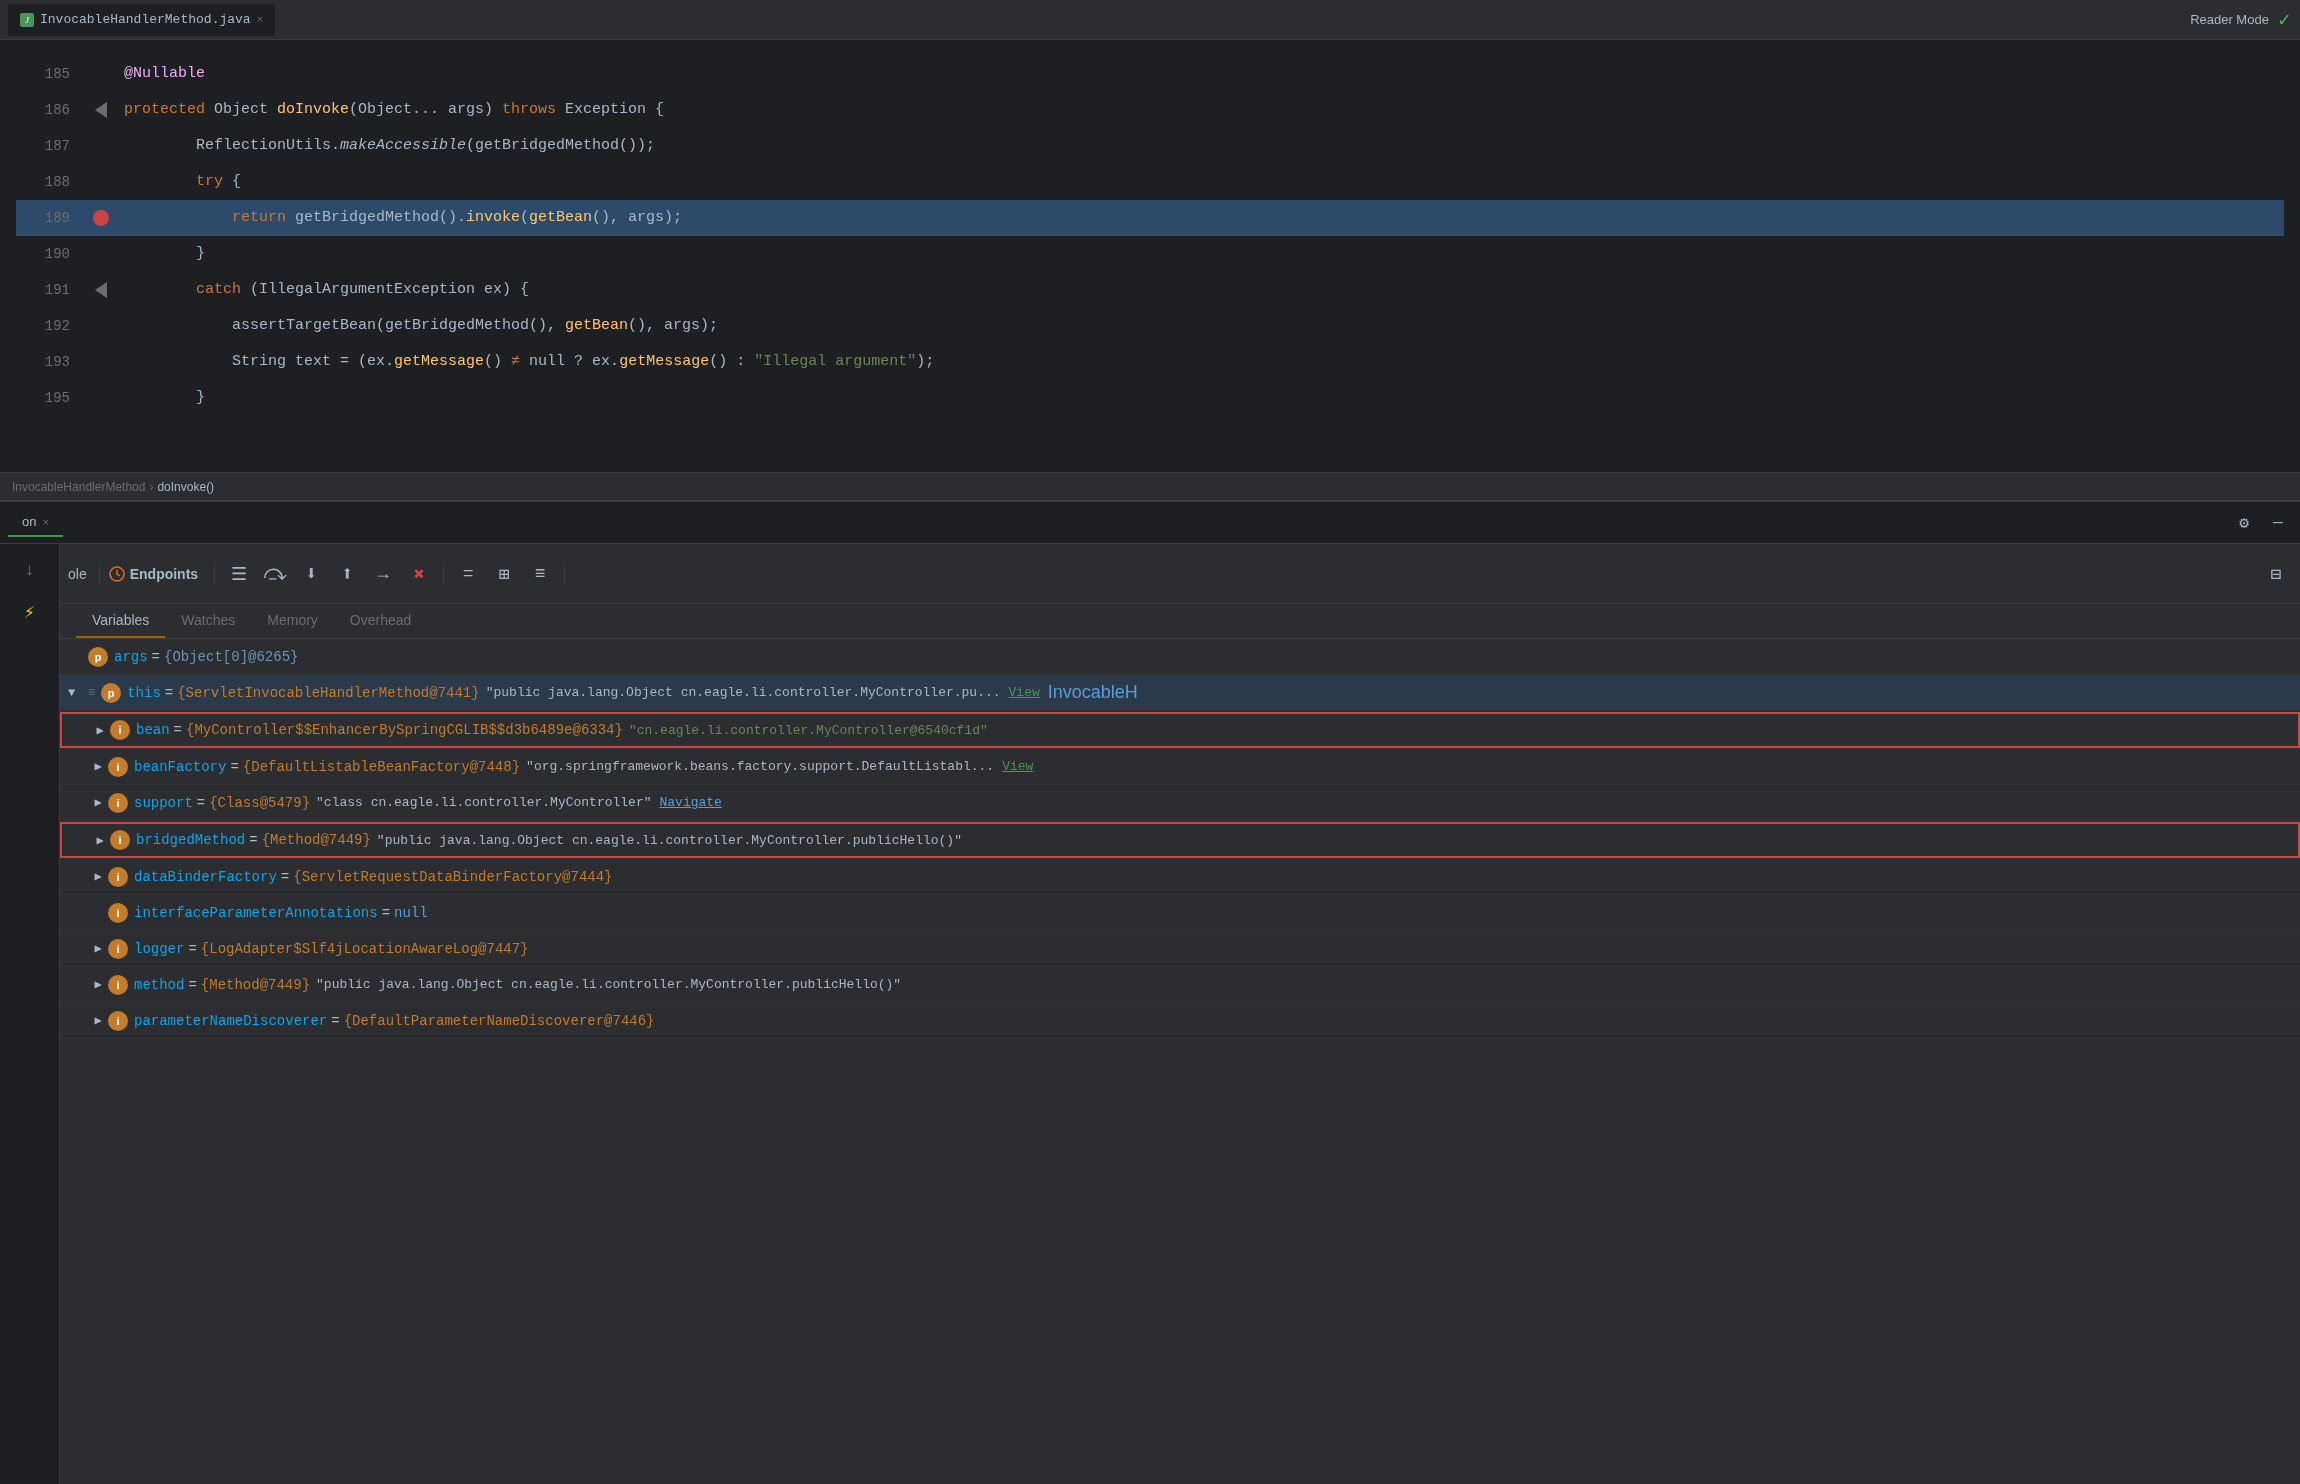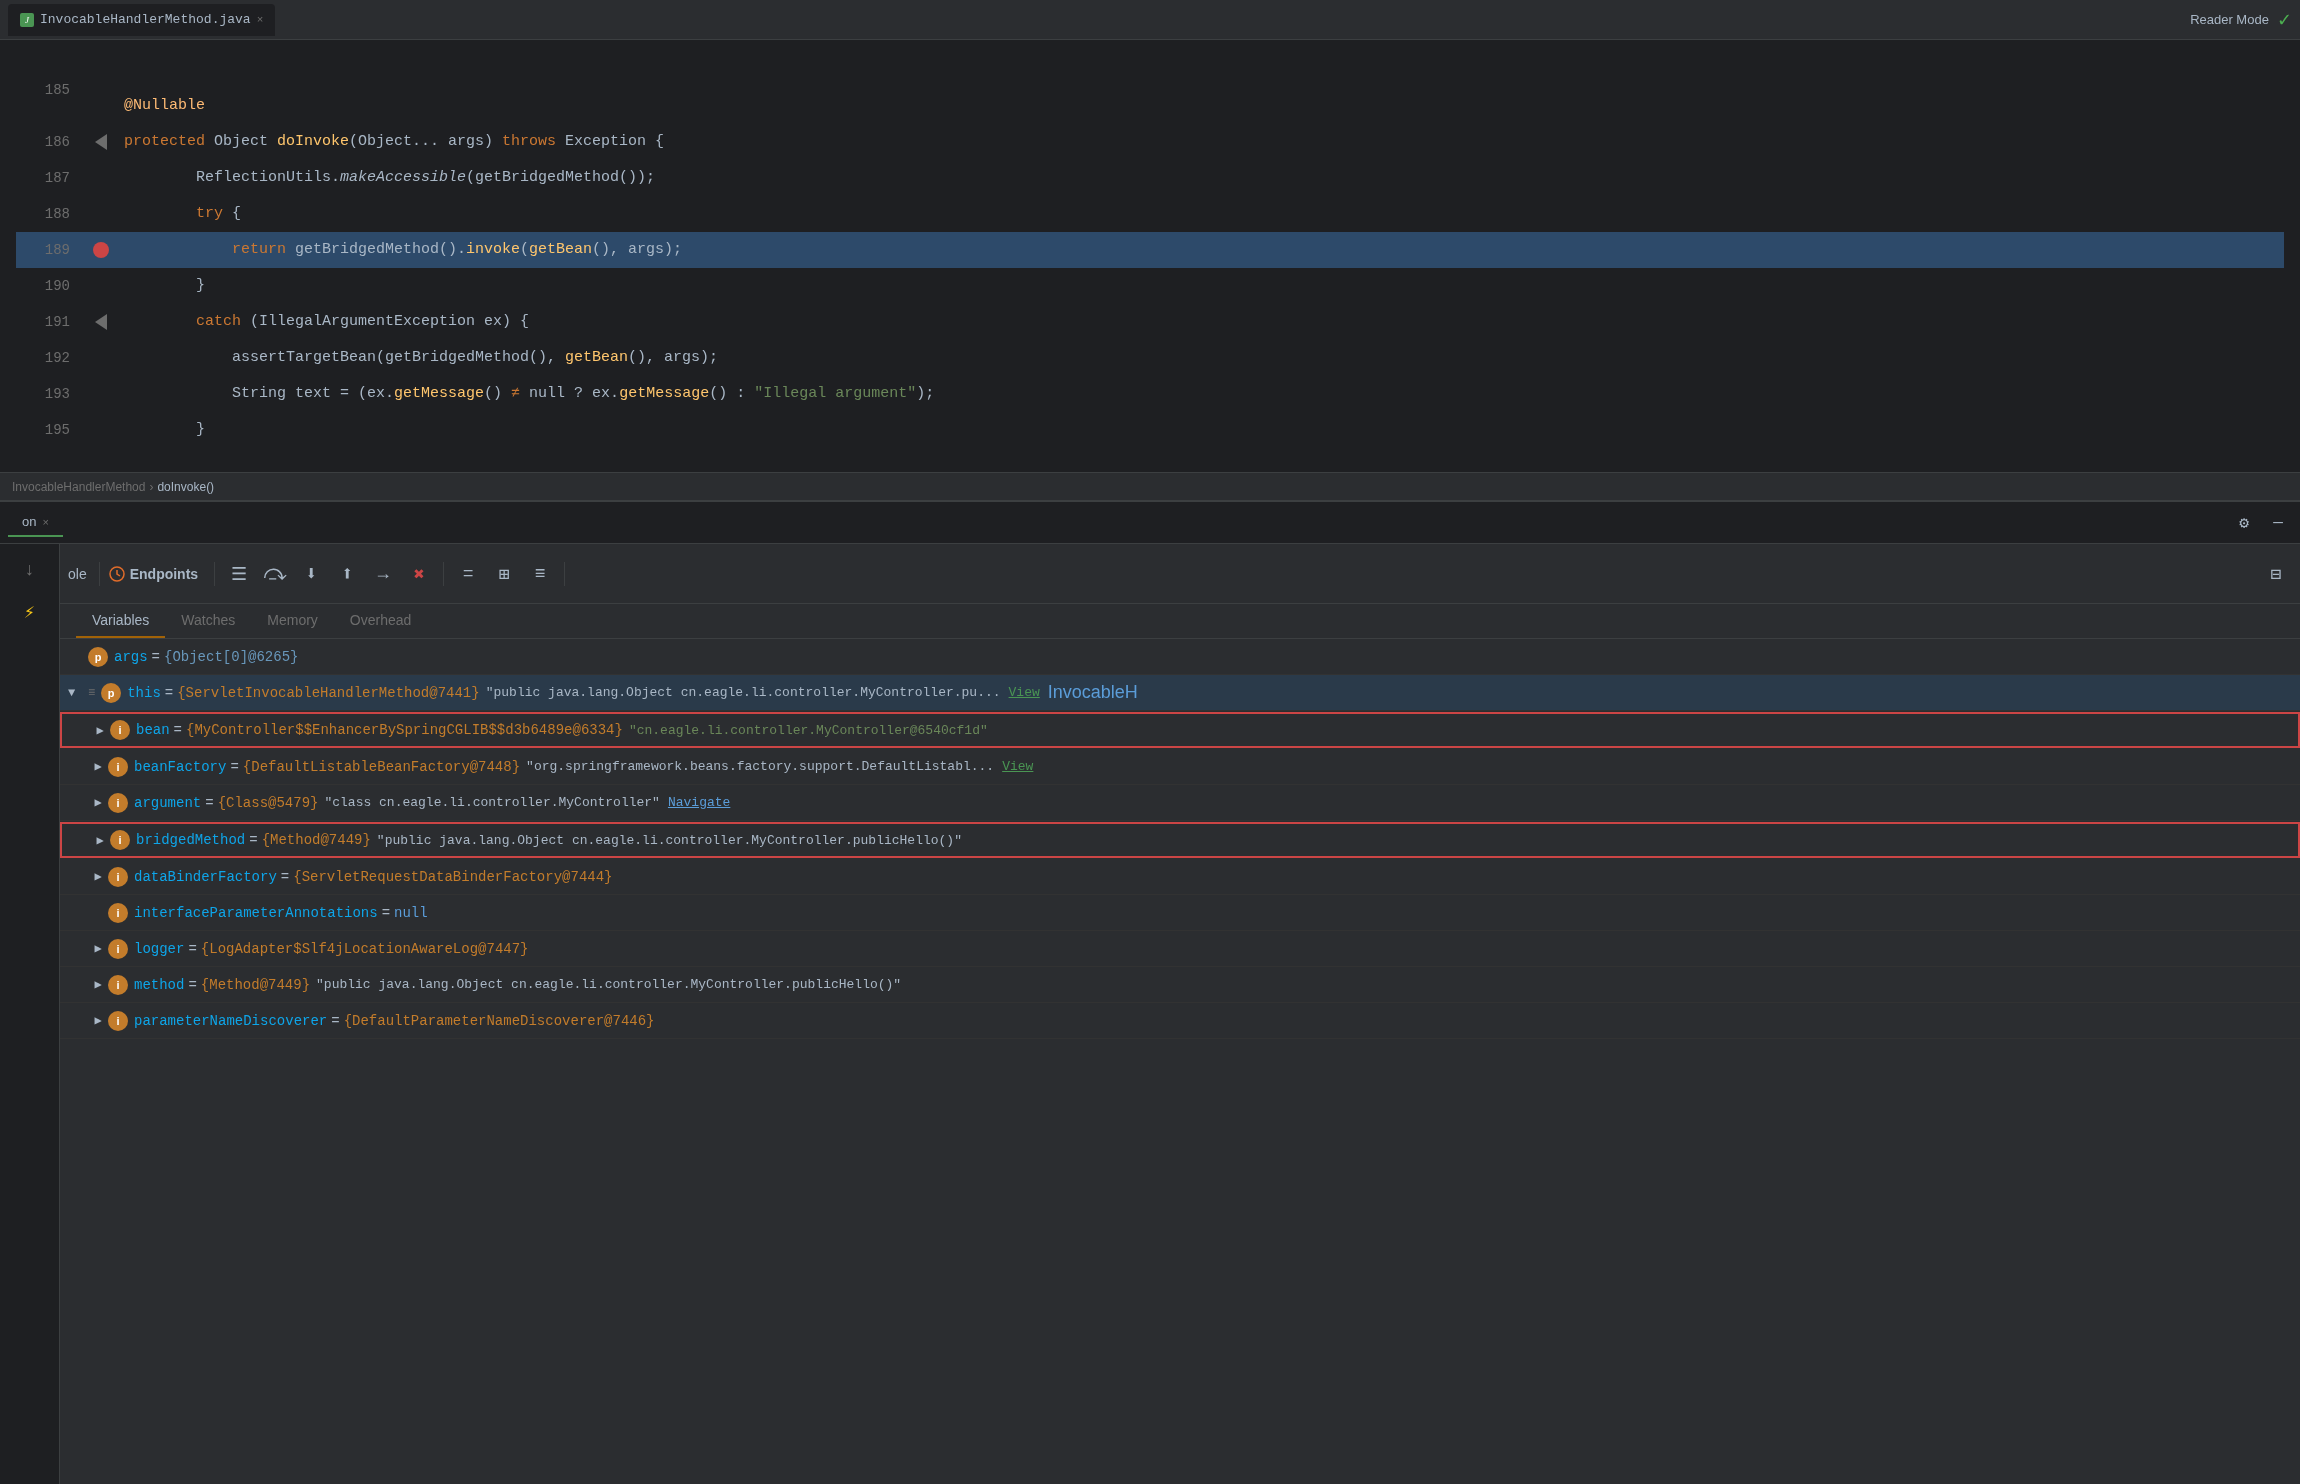--- a/index.html
+++ b/index.html
@@ -127,21 +127,21 @@
       flex: 1;
       padding: 0 8px;
       font-size: 15px;
       display: flex;
       align-items: center;
       white-space: pre;
     }
     
     .kw { color: #cc7832; } 
     .kw-ctrl { color: #cc7832; } 
-    .annot { color: #fdba74; margin-top: 32px; } 
+    .annot { color: #f0abfc; } 
     .method { color: #ffc66d; }
     .italic-method { color: #a9b7c6; font-style: italic; }
     .ne-sym { color: #cc7832; }
     .green-str { color: #6a8759; }
 
     
     .breadcrumb-bar {
       background: #2b2d30;
       height: 28px;
       display: flex;
@@ -588,21 +588,21 @@
               <span class="var-name">beanFactory</span>
               <span class="var-eq">=</span>
               <span class="var-val-type">{DefaultListableBeanFactory@7448}</span>
               <span style="color:#a9b7c6;margin-left:6px;font-size:13px;">"org.springframework.beans.factory.support.DefaultListabl...</span>
               <span class="view-link">View</span>
             </div>
 
             <div class="var-row" style="padding-left:28px;">
               <div class="expand-arrow">▶</div>
               <div class="var-icon i">i</div>
-              <span class="var-name">argument</span>
+              <span class="var-name">support</span>
               <span class="var-eq">=</span>
               <span class="var-val-type">{Class@5479}</span>
               <span style="color:#a9b7c6;margin-left:6px;font-size:13px;">"class cn.eagle.li.controller.MyController"</span>
               <span class="navigate-link">Navigate</span>
             </div>
 
             <div class="var-row" style="border:2px solid #cc4545;margin:1px 0;padding-left:28px;">
               <div class="expand-arrow">▶</div>
               <div class="var-icon i">i</div>
               <span class="var-name">bridgedMethod</span>

